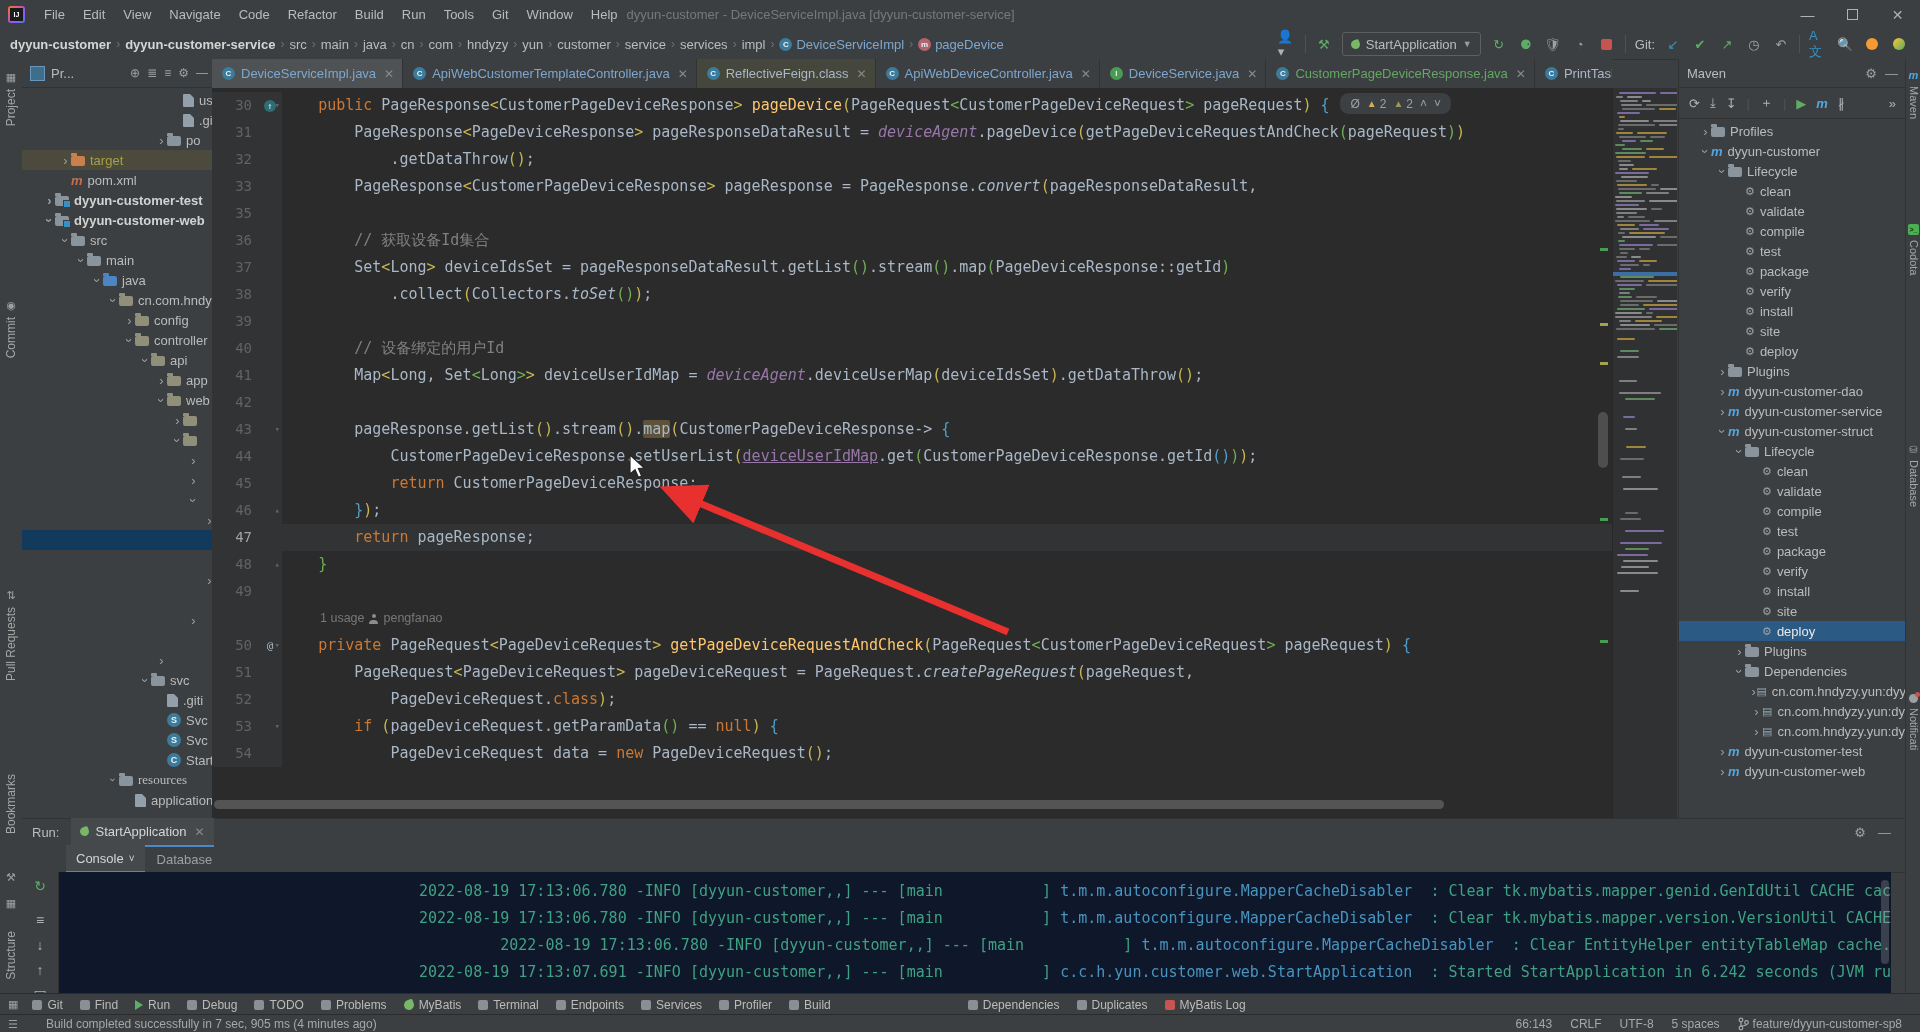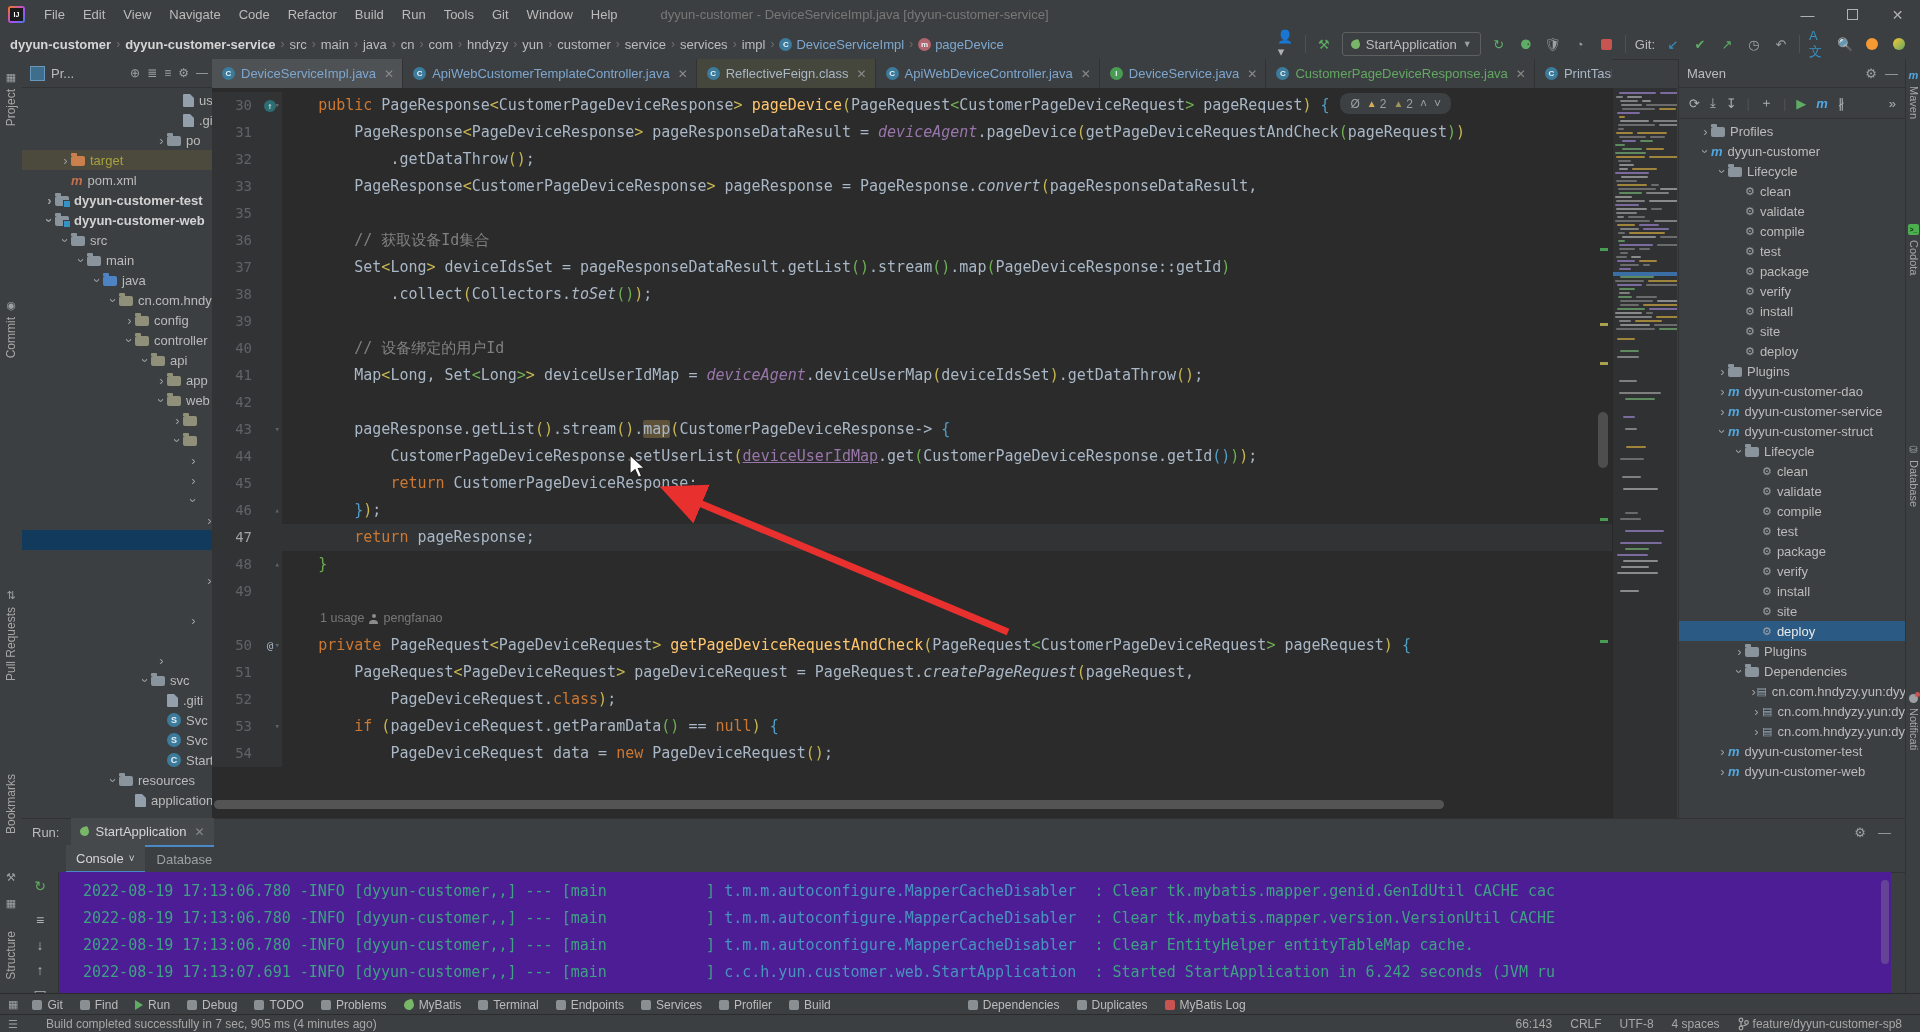--- a/index.html
+++ b/index.html
@@ -2,21 +2,21 @@
 <html><head>
 <meta charset="utf-8">
 <style>
   html,body{margin:0;padding:0;background:#2B2B2B;font-family:"Liberation Sans",sans-serif;}
   #root{position:relative;width:1920px;height:1032px;background:#3C3F41;overflow:hidden;color:#BBBBBB;}
   
   .menubar{position:absolute;left:0;top:0;width:1920px;height:29px;background:#3C3F41;display:flex;align-items:center;font-size:13px;color:#BBBBBB;}
   .ijlogo{width:17px;height:17px;margin:0 10px 0 8px;border-radius:3px;background:linear-gradient(135deg,#F97A12,#B24BF3 55%,#407DE6);display:flex;align-items:center;justify-content:center;}
   .ijlogo i{width:13px;height:13px;background:#1b1b1b;color:#fff;font-style:normal;font-size:7px;font-weight:bold;display:flex;align-items:center;justify-content:center;}
   .menu-item{padding:0 9px;height:100%;display:flex;align-items:center;cursor:default;}
-  .win-title{color:#787878;margin-left:34px;}
+  .win-title{color:#787878;}
   .winbtns{margin-left:auto;display:flex;align-items:center;height:100%;}
   .winbtn{width:45px;height:100%;display:flex;align-items:center;justify-content:center;color:#AFB1B3;font-size:14px;}
   .maxglyph{width:9px;height:9px;border:1px solid #AFB1B3;}
   .navbar{position:absolute;left:0;top:29px;width:1920px;height:30px;background:#3C3F41;border-bottom:1px solid #323232;display:flex;align-items:center;font-size:13px;}
   #crumbs{display:flex;align-items:center;margin-left:10px;white-space:nowrap;}
   .crumb{color:#BBBBBB;display:flex;align-items:center;}
   .crumb.strong{font-weight:bold;color:#D5D5D5;}
   .crumb-sep{color:#6E6E6E;margin:0 5px;font-size:12px;}
   .nav-right{margin-left:auto;display:flex;align-items:center;gap:9px;padding-right:12px;}
   .tbi{width:18px;height:18px;display:flex;align-items:center;justify-content:center;font-size:13px;color:#AFB1B3;}
@@ -115,21 +115,21 @@
   .belldot:after{content:"";position:absolute;right:-2px;top:-2px;width:5px;height:5px;border-radius:50%;background:#C75450;}
   
   .runpanel{position:absolute;left:22px;top:818px;width:1883px;height:175px;background:#3C3F41;border-top:1px solid #323232;}
   .runhead{height:27px;display:flex;align-items:center;font-size:13px;color:#BBBBBB;padding-left:10px;}
   .runtab{display:flex;align-items:center;gap:6px;margin-left:12px;padding:0 9px;height:100%;background:#45494C;border-bottom:2px solid #4A88C7;color:#D5D5D5;}
   .runhead .hicons{margin-left:auto;display:flex;gap:12px;padding-right:14px;color:#9DA0A3;}
   .runtabs{height:26px;display:flex;align-items:center;gap:2px;padding-left:44px;font-size:13px;border-bottom:1px solid #323232;}
   .ctab{padding:0 10px;height:100%;display:flex;align-items:center;gap:5px;color:#9DA0A3;}
   .ctab.sel{color:#D5D5D5;border-bottom:2px solid #4A88C7;background:#45494C;}
   .runtools{position:absolute;left:0;top:53px;width:36px;bottom:0;background:#3C3F41;border-right:1px solid #323232;display:flex;flex-direction:column;align-items:center;padding-top:6px;gap:9px;font-size:14px;color:#AFB1B3;}
-  .console{position:absolute;left:37px;top:53px;right:14px;bottom:0;background:#4c1d95;overflow:hidden;}
+  .console{position:absolute;left:37px;top:53px;right:14px;bottom:0;background:#0f172a;overflow:hidden;text-align:right;}
   #logs{padding:6px 0 0 24px;}
   .logline{font-family:"DejaVu Sans Mono","Liberation Mono",monospace;font-size:15px;line-height:27px;white-space:pre;}
   .logline.big{font-size:19px;line-height:30px;}
   .g{color:#3FA183;}.cy{color:#4794BF;}
   .cscroll{position:absolute;right:2px;top:8px;width:8px;height:84px;border-radius:4px;background:rgba(160,160,160,0.3);}
   
   .toolrow{position:absolute;left:0;top:993px;width:1920px;height:21px;background:#3C3F41;border-top:1px solid #2B2B2B;display:flex;align-items:center;font-size:12px;color:#BBBBBB;}
   .twb{display:flex;align-items:center;gap:5px;margin-right:17px;}
   .twb .mini{width:10px;height:10px;display:inline-block;background:#8A8F93;border-radius:2px;}
   .mini.run{background:transparent;width:0;height:0;border-left:8px solid #5FAD65;border-top:5px solid transparent;border-bottom:5px solid transparent;border-radius:0;}
@@ -465,21 +465,21 @@
         <div class="trow" style="padding-left: 134px;">
           <span class="chev"></span>
           <span class="ticon circ c-class">S</span>
           <span class="lbl">Svc</span>
         </div>
         <div class="trow" style="padding-left: 134px;">
           <span class="chev"></span>
           <span class="ticon circ c-class">C</span>
           <span class="lbl">StartAppl</span>
         </div>
-        <div class="trow" style="padding-left: 86px;">
+        <div class="trow" style="padding-left: 86px; font-family: Liberation Serif, serif;">
           <span class="chev open">›</span>
           <span class="ticon fold14"></span>
           <span class="lbl">resources</span>
         </div>
         <div class="trow" style="padding-left: 102px;">
           <span class="chev"></span>
           <span class="ticon fileic"></span>
           <span class="lbl">application.y</span>
         </div>
       </div>
@@ -1015,21 +1015,21 @@
       </div>
   </div>
 
   <div class="statusbar">
     <span class="hamb">☰</span>
     <span class="msg">Build completed successfully in 7 sec, 905 ms (4 minutes ago)</span>
     <div id="stright">
         <span>66:143</span>
         <span>CRLF</span>
         <span>UTF-8</span>
-        <span>4 spaces</span>
+        <span>5 spaces</span>
         <span style="display: flex; align-items: center; gap: 4px;">
           <svg width="11" height="14">
             <g fill="none" stroke="#A7A7A7" stroke-width="1.2">
               <circle cx="3" cy="3" r="1.8"></circle>
               <circle cx="3" cy="11" r="1.8"></circle>
               <circle cx="8.5" cy="5.5" r="1.8"></circle>
               <path d="M3 4.8v4.4 M8.5 7.3c0 2-5.5 1-5.5 2.2"></path>
             </g>
           </svg>
           <span>feature/dyyun-customer-sp8</span>

